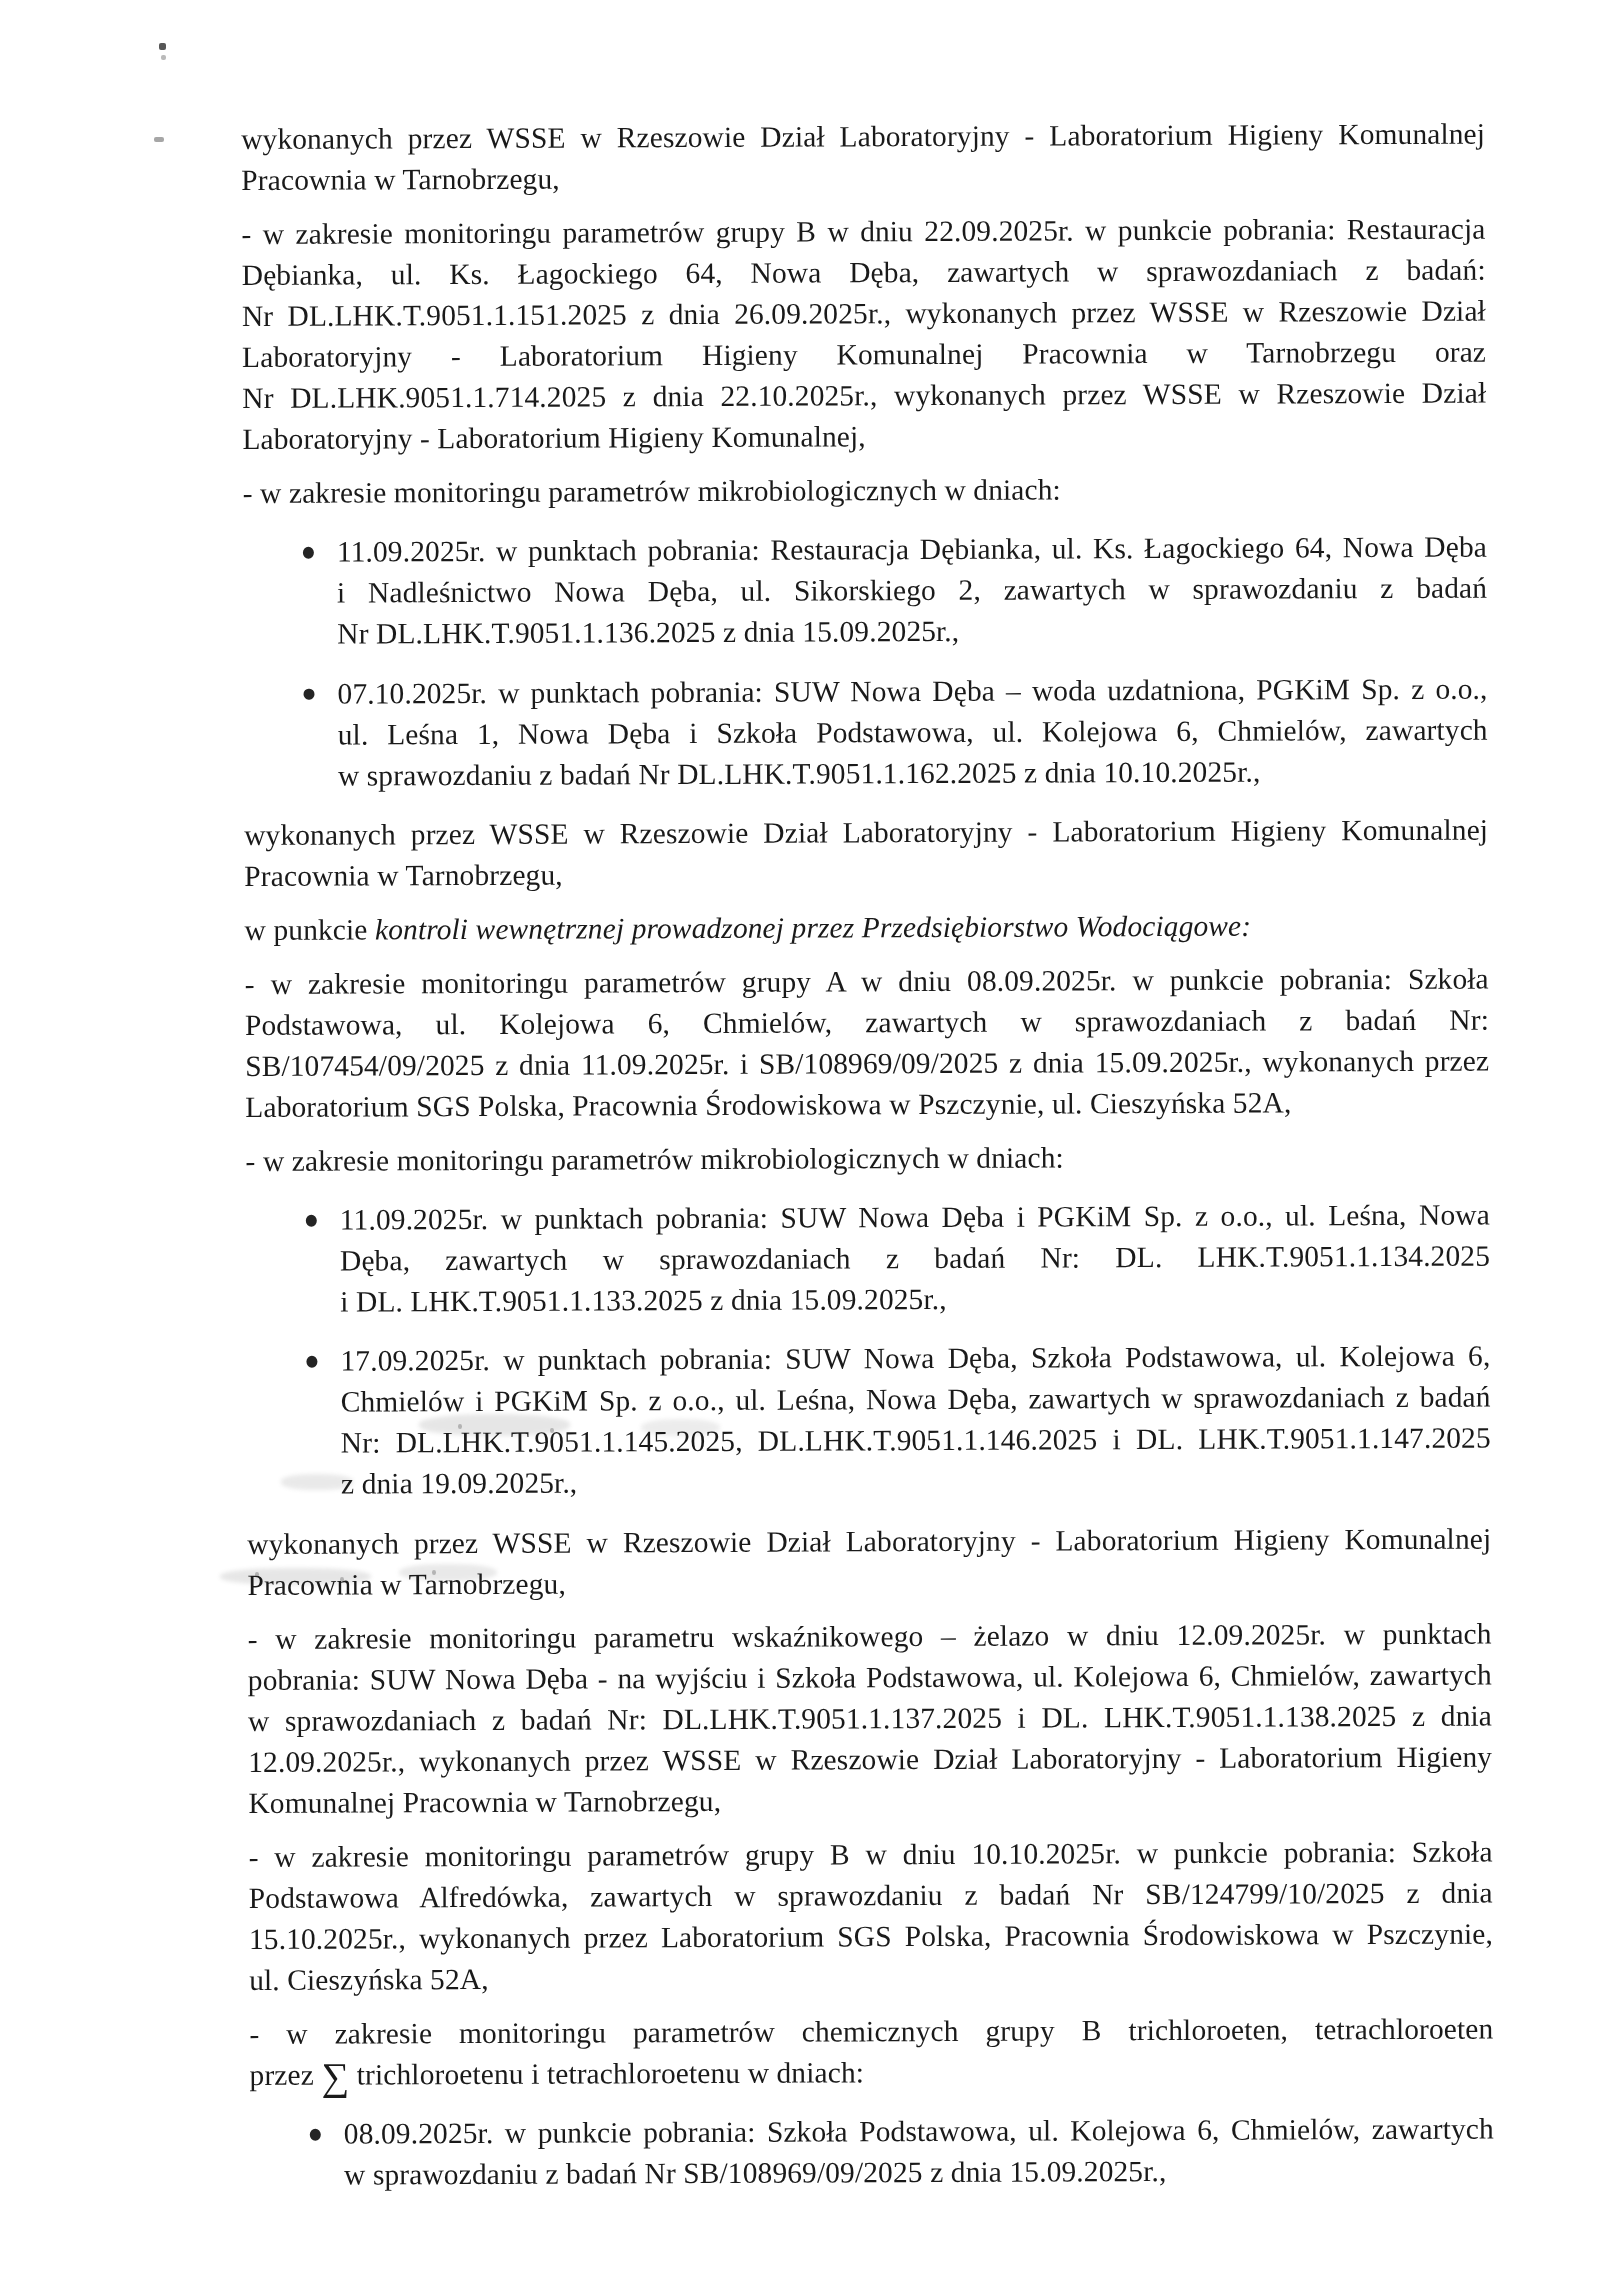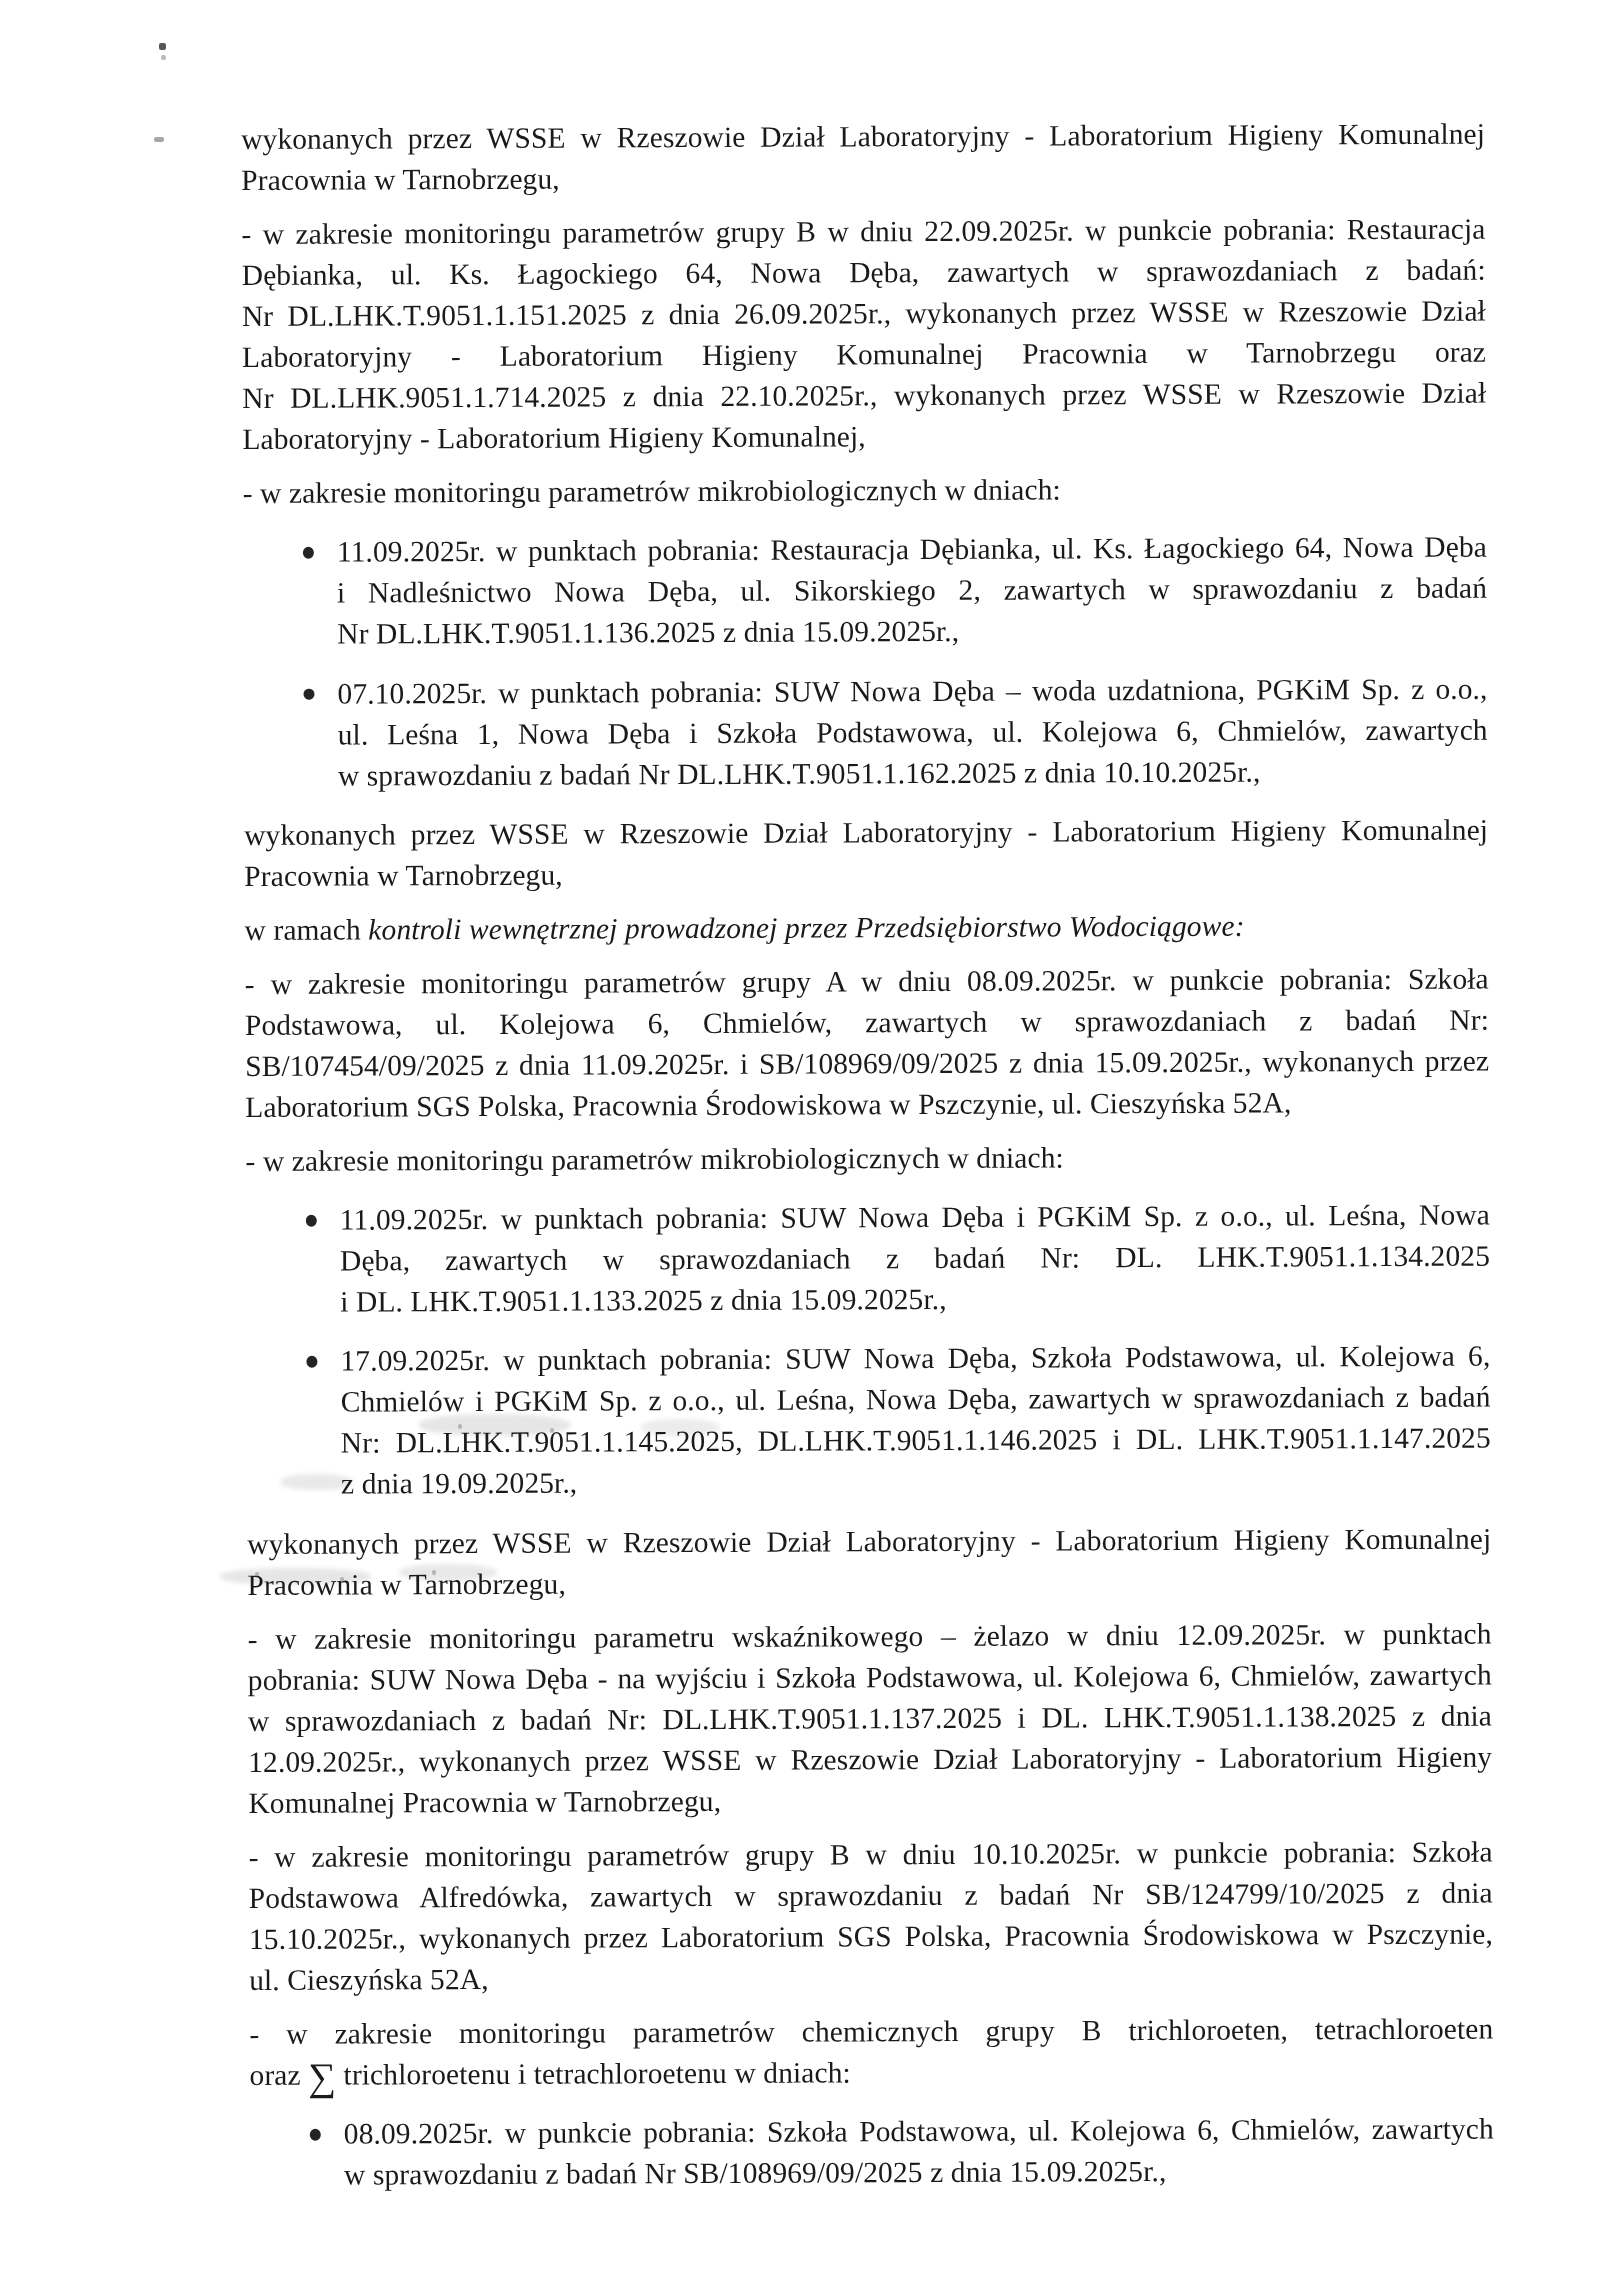--- a/index.html
+++ b/index.html
@@ -131,21 +131,21 @@
     <div class="line jl">ul. Leśna 1, Nowa Dęba i Szkoła Podstawowa, ul. Kolejowa 6, Chmielów, zawartych</div>
     <div class="line">w sprawozdaniu z badań Nr DL.LHK.T.9051.1.162.2025 z dnia 10.10.2025r.,</div>
   </div>
 
   <div class="para">
     <div class="line jl">wykonanych przez WSSE w Rzeszowie Dział Laboratoryjny - Laboratorium Higieny Komunalnej</div>
     <div class="line">Pracownia w Tarnobrzegu,</div>
   </div>
 
   <div class="para">
-    <div class="line"><span>w ramach </span><span class="it">kontroli wewnętrznej prowadzonej przez Przedsiębiorstwo Wodociągowe:</span></div>
+    <div class="line"><span>w punkcie </span><span class="it">kontroli wewnętrznej prowadzonej przez Przedsiębiorstwo Wodociągowe:</span></div>
   </div>
 
   <div class="para">
     <div class="line jl">- w zakresie monitoringu parametrów grupy A w dniu 08.09.2025r. w punkcie pobrania: Szkoła</div>
     <div class="line jl">Podstawowa, ul. Kolejowa 6, Chmielów, zawartych w sprawozdaniach z badań Nr:</div>
     <div class="line jl">SB/107454/09/2025 z dnia 11.09.2025r. i SB/108969/09/2025 z dnia 15.09.2025r., wykonanych przez</div>
     <div class="line">Laboratorium SGS Polska, Pracownia Środowiskowa w Pszczynie, ul. Cieszyńska 52A,</div>
   </div>
 
   <div class="para">
@@ -182,21 +182,21 @@
 
   <div class="para">
     <div class="line jl">- w zakresie monitoringu parametrów grupy B w dniu 10.10.2025r. w punkcie pobrania: Szkoła</div>
     <div class="line jl">Podstawowa Alfredówka, zawartych w sprawozdaniu z badań Nr SB/124799/10/2025 z dnia</div>
     <div class="line jl">15.10.2025r., wykonanych przez Laboratorium SGS Polska, Pracownia Środowiskowa w Pszczynie,</div>
     <div class="line">ul. Cieszyńska 52A,</div>
   </div>
 
   <div class="para">
     <div class="line jl">- w zakresie monitoringu parametrów chemicznych grupy B trichloroeten, tetrachloroeten</div>
-    <div class="line"><span>oraz </span><span class="sigma">∑</span><span> trichloroetenu i tetrachloroetenu w dniach:</span></div>
+    <div class="line"><span>przez </span><span class="sigma">∑</span><span> trichloroetenu i tetrachloroetenu w dniach:</span></div>
   </div>
 
   <div class="bullet">
     <span class="dot"></span>
     <div class="line jl">08.09.2025r. w punkcie pobrania: Szkoła Podstawowa, ul. Kolejowa 6, Chmielów, zawartych</div>
     <div class="line">w sprawozdaniu z badań Nr SB/108969/09/2025 z dnia 15.09.2025r.,</div>
   </div>
 
 </div>
 

